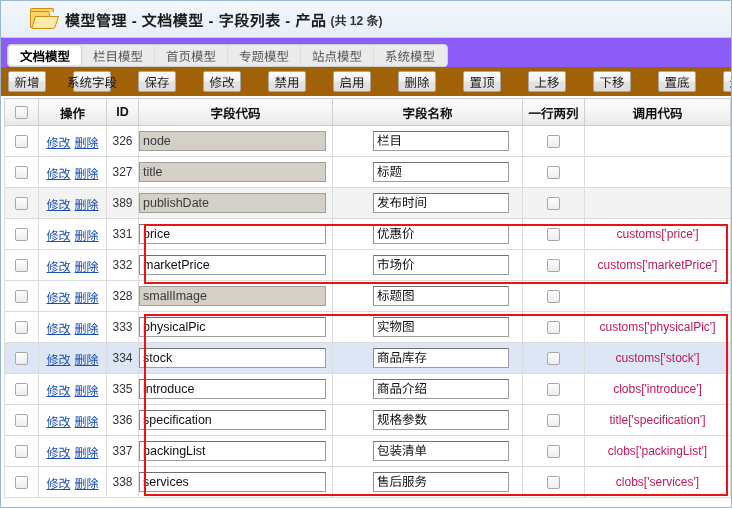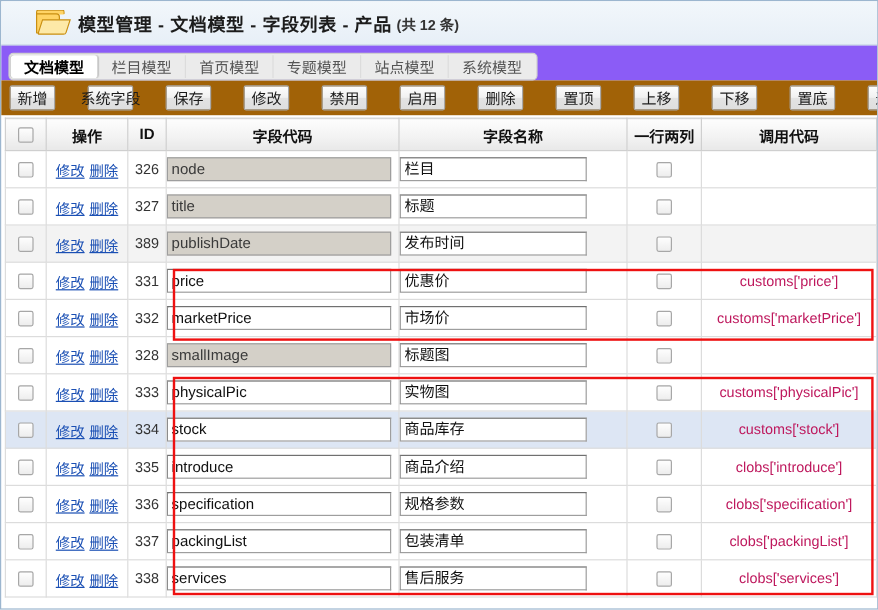--- a/index.html
+++ b/index.html
@@ -218,21 +218,21 @@
     background: #ffffff;
     font-family: "Liberation Sans", sans-serif;
     font-size: 12.5px;
     color: #111111;
     padding: 0 3px;
     line-height: 18px;
     text-align: left;
     overflow: hidden;
     white-space: nowrap;
   }
-  .inp.name { width: 156px; }
+  .inp.name { width: 136px; margin-left: 40px; }
   .inp.disabled {
     background: #d4d0c8;
     color: #3a3a3a;
     border-color: #9e9e9e;
   }
   .callcode {
     text-align: left;
     padding-left: 8px;
     font-size: 12px;
     color: #be185d;
@@ -435,21 +435,21 @@
             <td><span class="cb"></span></td>
             <td><span class="oplink">修改</span><span class="oplink">删除</span></td>
             <td class="idcell">336</td>
             <td>
               <div class="inp">specification</div>
             </td>
             <td>
               <div class="inp name">规格参数</div>
             </td>
             <td><span class="cb"></span></td>
-            <td class="callcode">clobs['specification']</td>
+            <td class="callcode">title['specification']</td>
           </tr>
           <tr class="">
             <td><span class="cb"></span></td>
             <td><span class="oplink">修改</span><span class="oplink">删除</span></td>
             <td class="idcell">337</td>
             <td>
               <div class="inp">packingList</div>
             </td>
             <td>
               <div class="inp name">包装清单</div>

